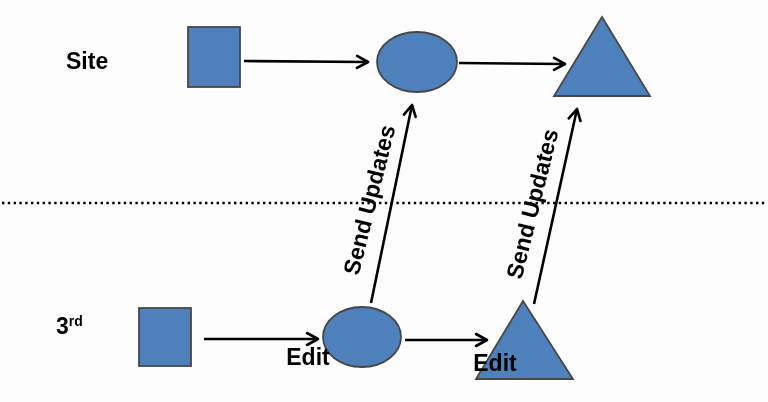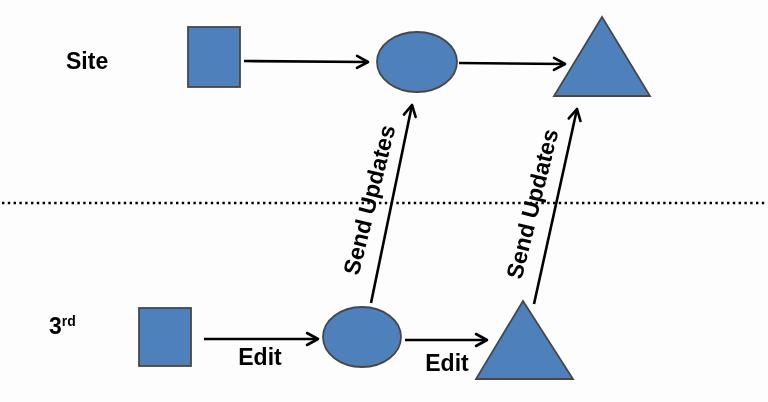--- a/index.html
+++ b/index.html
@@ -17,23 +17,23 @@
   .divider { stroke-width: 2.4; stroke-dasharray: 2.4 3.4; fill: none; }
   .label {
     position: absolute;
     font-weight: bold;
     font-size: 23px;
     color: #000;
     white-space: nowrap;
     line-height: 1.2;
   }
   .lane-label-top  { left: 66px; top: 48px; }
-  .lane-label-bottom { left: 49px; top: 306px; line-height: 29px; }
+  .lane-label-bottom { left: 56px; top: 306px; line-height: 29px; }
   .lane-label-bottom sup { font-size: 14px; position: relative; top: 1px; }
-  .edge-label { transform: translate(-50%, -50%); }
+  .edge-label { transform: translate(-50%, -50%); margin-left: 48px; }
   .edit-1 { left: 260px; top: 358px; }
   .edit-2 { left: 447px; top: 364px; }
   .send-updates { transform: translate(-50%, -50%) rotate(-76deg); }
   .su-left  { left: 370px; top: 200px; }
   .su-right { left: 533px; top: 204px; }
 </style>
 </head>
 <body>
 
 <div class="canvas">

